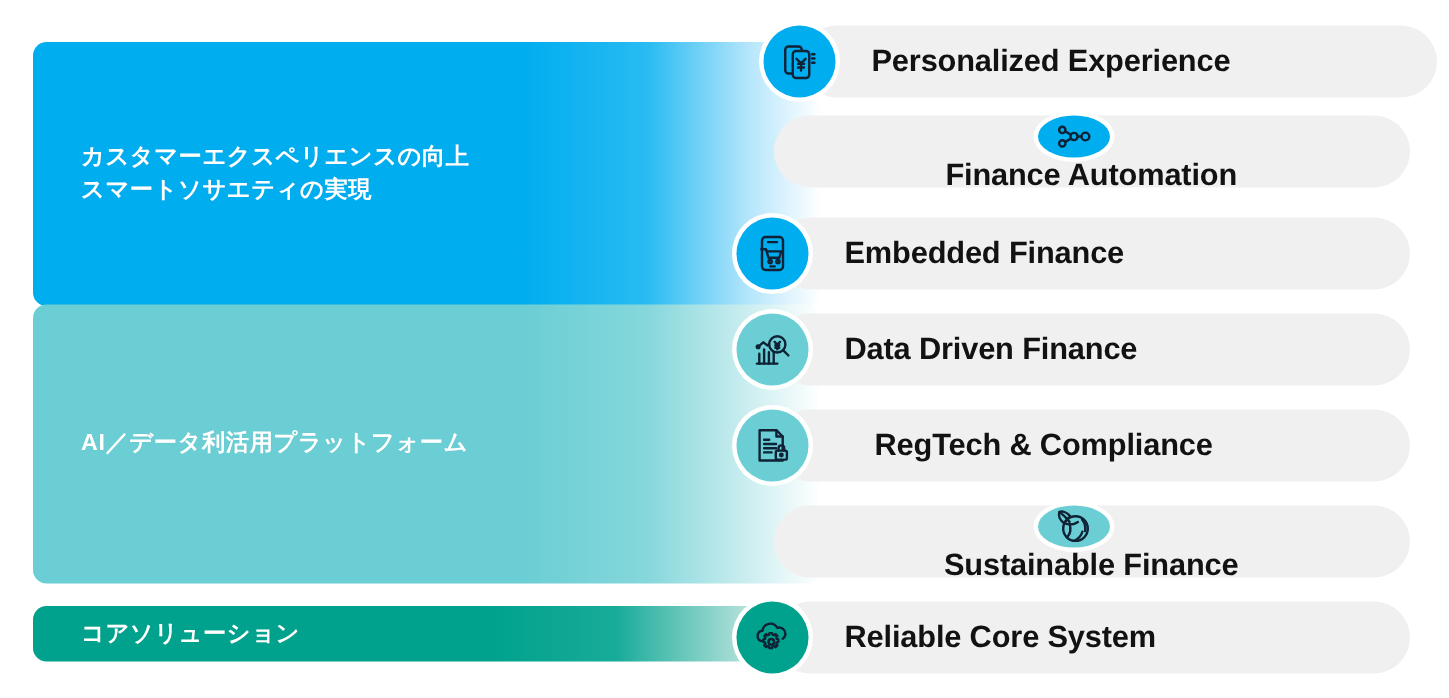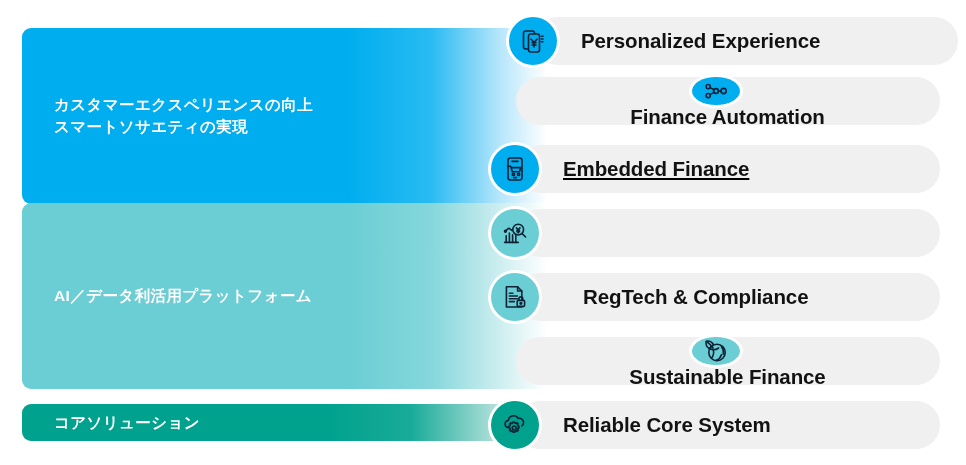--- a/index.html
+++ b/index.html
@@ -108,21 +108,21 @@
     letter-spacing: -0.1px;
     white-space: nowrap;
   }
 
   .badge.blue  { background: #00ADEF; }
   .badge.teal  { background: #6ACED4; }
   .badge.green { background: #00A28D; }
 
   #row-0 { top: 17px; margin-left: 18px; }
   #row-1 { top: 77px; flex-direction: column; }
-  #row-2 { top: 145px; text-decoration: underline; }
+  #row-2 { top: 145px; }
   #row-3 { top: 209px; }
   #row-4 { top: 273px; gap: 20px; }
   #row-5 { top: 337px; flex-direction: column; }
   #row-6 { top: 401px; }
 </style>
 </head>
 <body>
 
 <div id="diagram">
 
@@ -191,20 +191,21 @@
         <path d="M5.2 23.4v-6.6M8.4 23.4v-9.4M11.6 23.4v-7.6M14.8 23.4v-11"></path>
         <path d="M4.4 12.2l3.4-3 3 2.2 3.6-4.4"></path>
         <circle cx="4.4" cy="12.2" r="0.9" fill="#6ACED4"></circle>
         <circle cx="17.2" cy="10.6" r="5.4" fill="#6ACED4"></circle>
         <path d="M21.2 14.6l3.4 3.4"></path>
         <path d="M15.4 8.9l1.8 1.8 1.8-1.8"></path>
         <path d="M15.9 11.2h2.6M15.9 12.8h2.6"></path>
         <path d="M17.2 10.8v3.1"></path>
       </svg>
     </div>
+    <div class="row-label">Data Driven Finance</div>
   </div>
 
   <div class="row" id="row-4">
     <div class="pill"></div>
     <div class="badge teal">
       <svg width="28" height="28" viewBox="0 0 28 28" fill="none" stroke-width="1.6" stroke-linecap="round" stroke-linejoin="round">
         <path d="M5.4 3.8h11.2l4.2 4.2v16H5.4z"></path>
         <path d="M16.6 3.8V8h4.2"></path>
         <path d="M8.4 10.2h3.4M8.4 13h8M8.4 15.8h8M8.4 18.6h5"></path>
         <rect x="16.2" y="17.4" width="7.4" height="6" rx="1.1" fill="#6ACED4"></rect>

